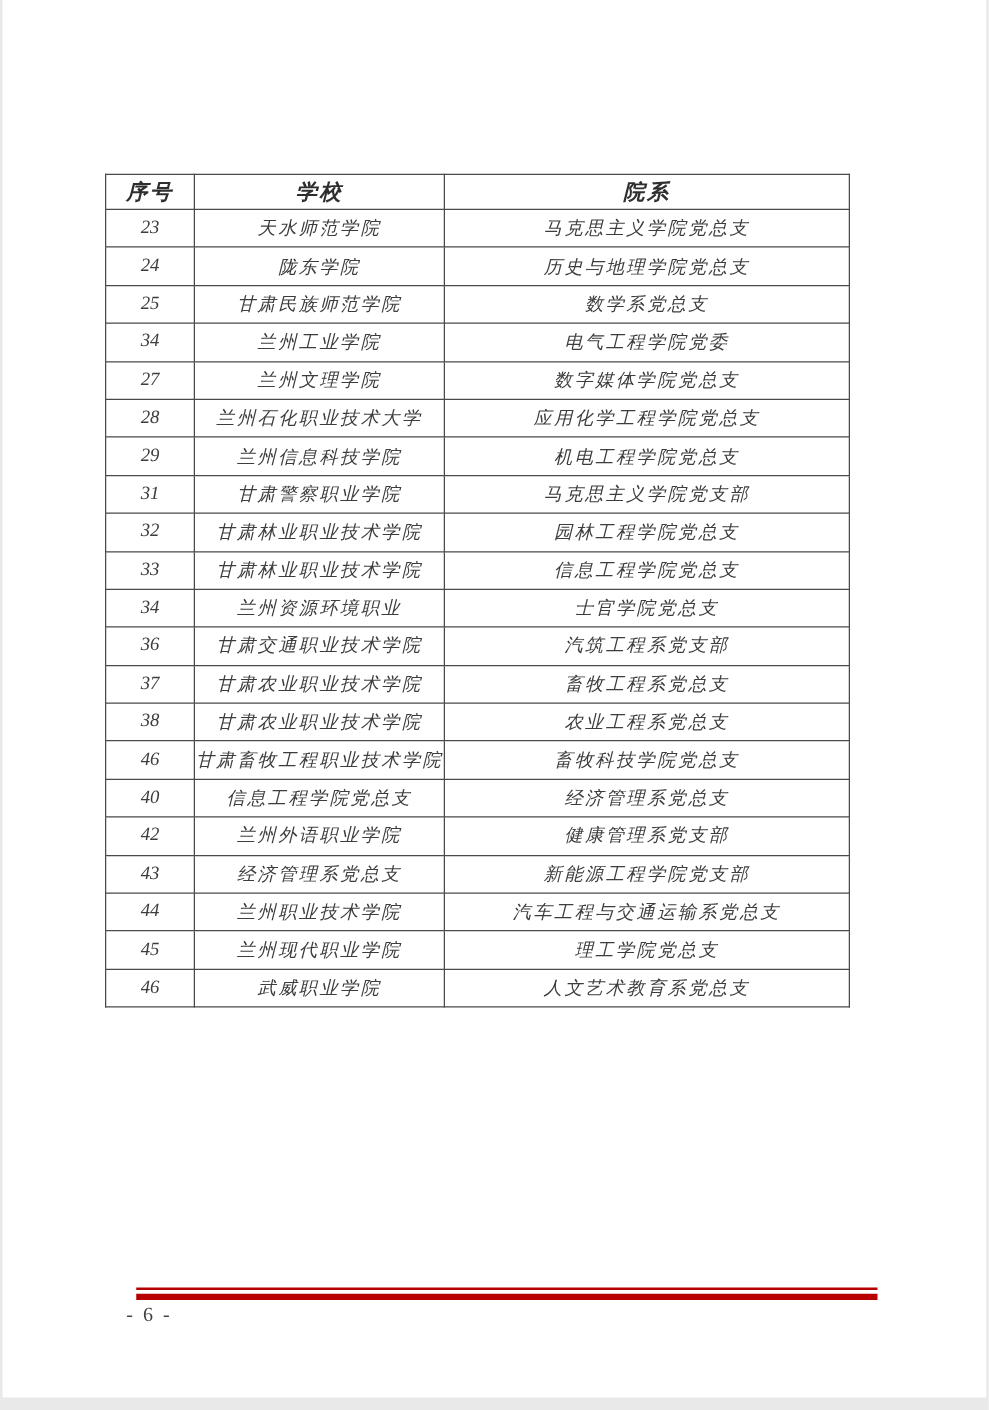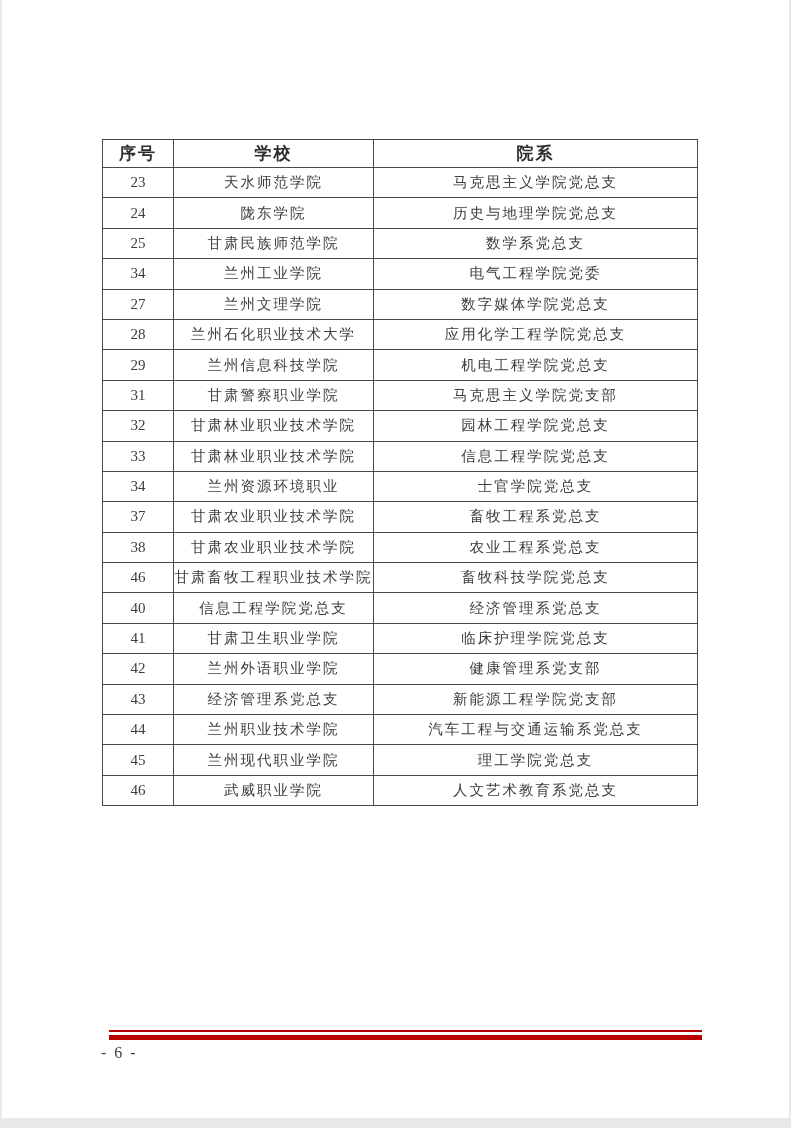--- a/index.html
+++ b/index.html
@@ -10,25 +10,26 @@
     position:relative;
     overflow:hidden;
   }
   .page {
     position:absolute;
     left:2px; top:0; right:2px; bottom:10px;
     background:#ffffff;
   }
   .doc-table {
     position:absolute;
-    left:100px; top:139px;
+    left:82px; top:139px;
     border-collapse:collapse;
     table-layout:fixed;
     width:595px;
     color:#3d3d3d;
+    font-style:italic;
   }
   .doc-table col.c-no     { width:71px; }
   .doc-table col.c-school { width:200px; }
   .doc-table col.c-dept   { width:324px; }
   .doc-table th, .doc-table td {
     border:1px solid #4a4a4a;
     text-align:center;
     vertical-align:middle;
     overflow:hidden;
     white-space:nowrap;
@@ -138,45 +139,45 @@
     <td class="num">33</td>
     <td>甘肃林业职业技术学院</td>
     <td>信息工程学院党总支</td>
   </tr>
         <tr>
     <td class="num">34</td>
     <td>兰州资源环境职业</td>
     <td>士官学院党总支</td>
   </tr>
         <tr>
+    <td class="num">36</td>
+    <td>甘肃交通职业技术学院</td>
+    <td>汽筑工程系党支部</td>
+  </tr>
+        <tr>
     <td class="num">37</td>
     <td>甘肃农业职业技术学院</td>
     <td>畜牧工程系党总支</td>
   </tr>
         <tr>
     <td class="num">38</td>
     <td>甘肃农业职业技术学院</td>
     <td>农业工程系党总支</td>
   </tr>
         <tr>
     <td class="num">46</td>
     <td>甘肃畜牧工程职业技术学院</td>
     <td>畜牧科技学院党总支</td>
   </tr>
         <tr>
     <td class="num">40</td>
     <td>信息工程学院党总支</td>
     <td>经济管理系党总支</td>
   </tr>
         <tr>
-    <td class="num">41</td>
-    <td>甘肃卫生职业学院</td>
-    <td>临床护理学院党总支</td>
-  </tr>
-        <tr>
     <td class="num">42</td>
     <td>兰州外语职业学院</td>
     <td>健康管理系党支部</td>
   </tr>
         <tr>
     <td class="num">43</td>
     <td>经济管理系党总支</td>
     <td>新能源工程学院党支部</td>
   </tr>
         <tr>

